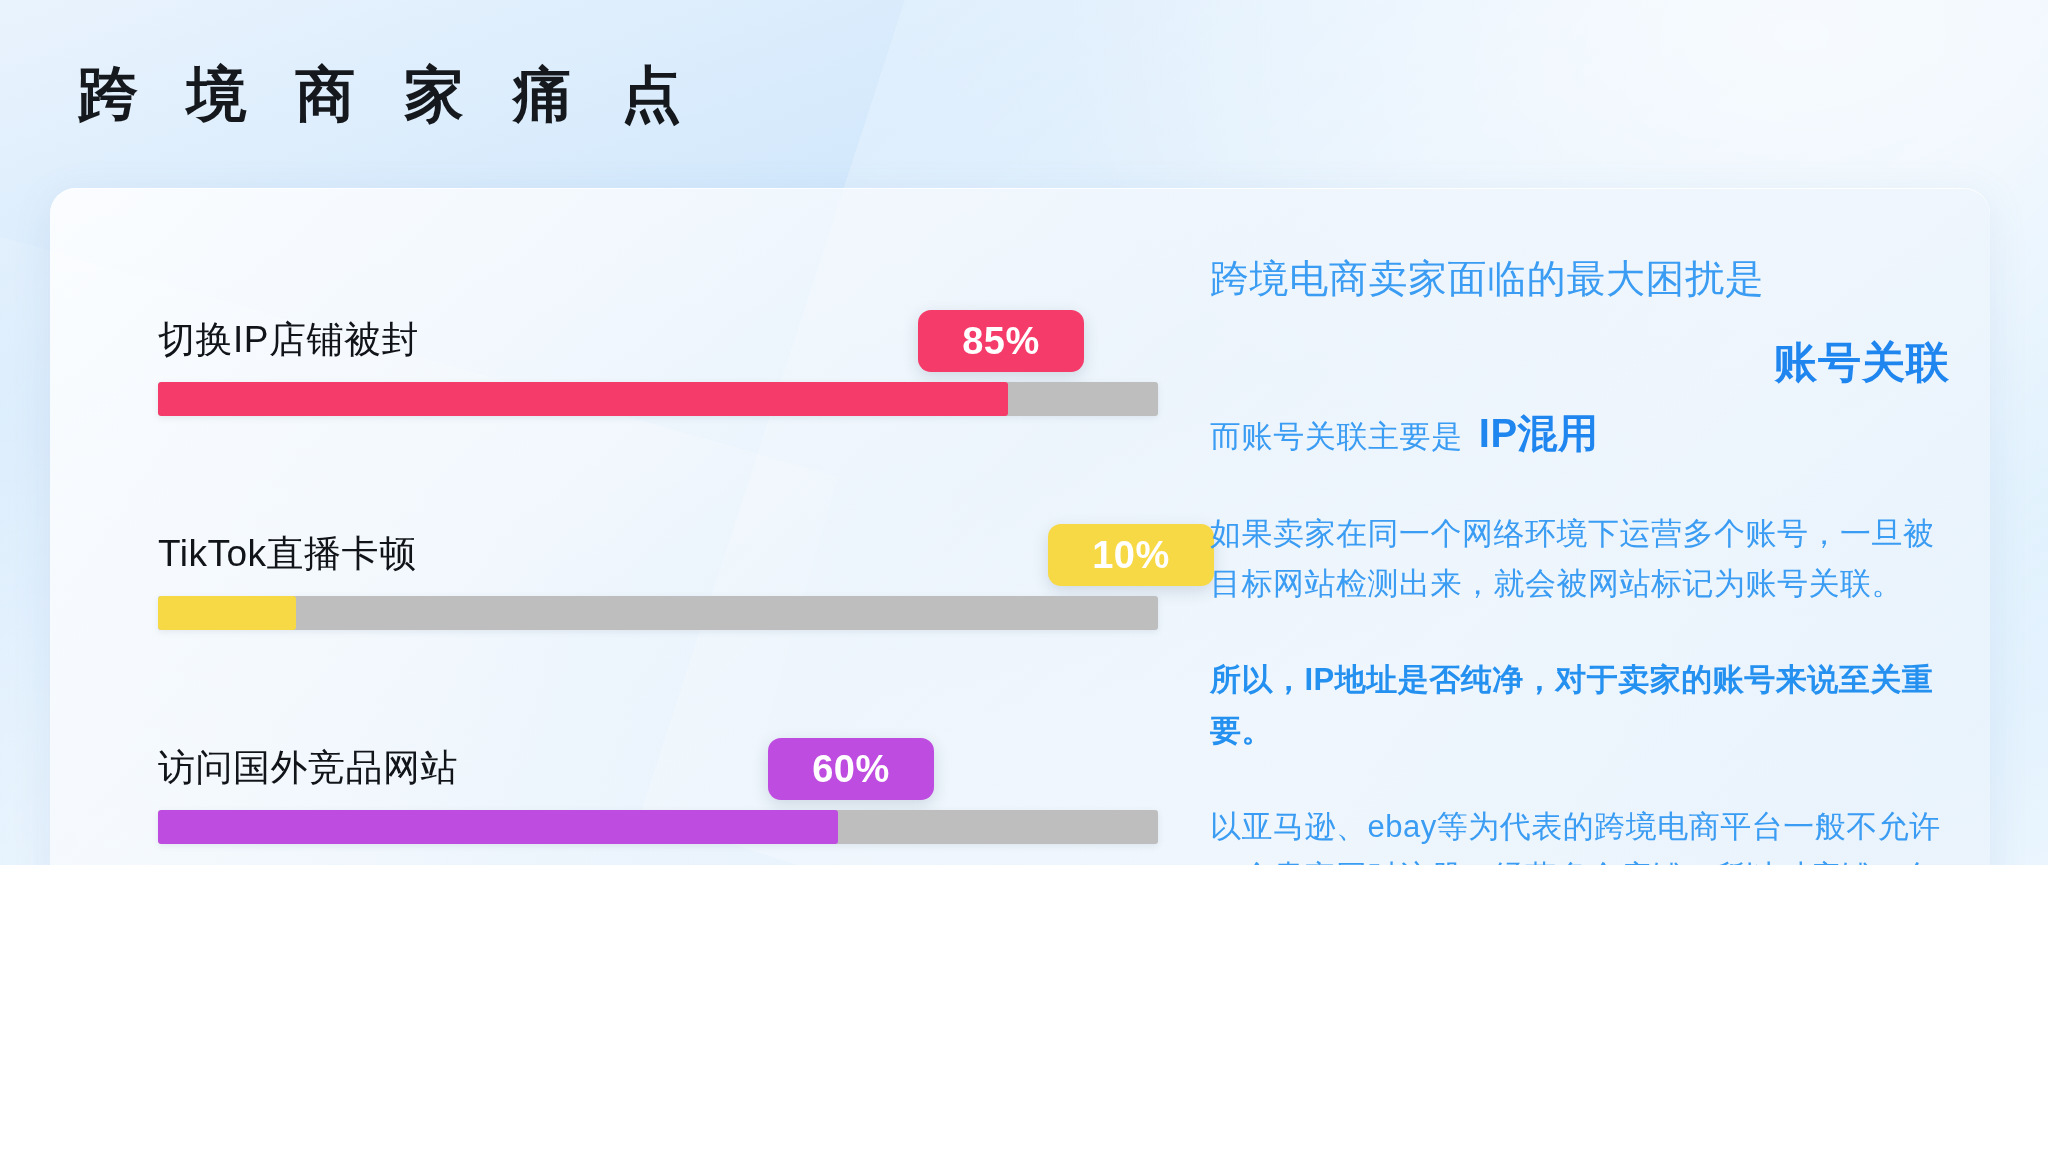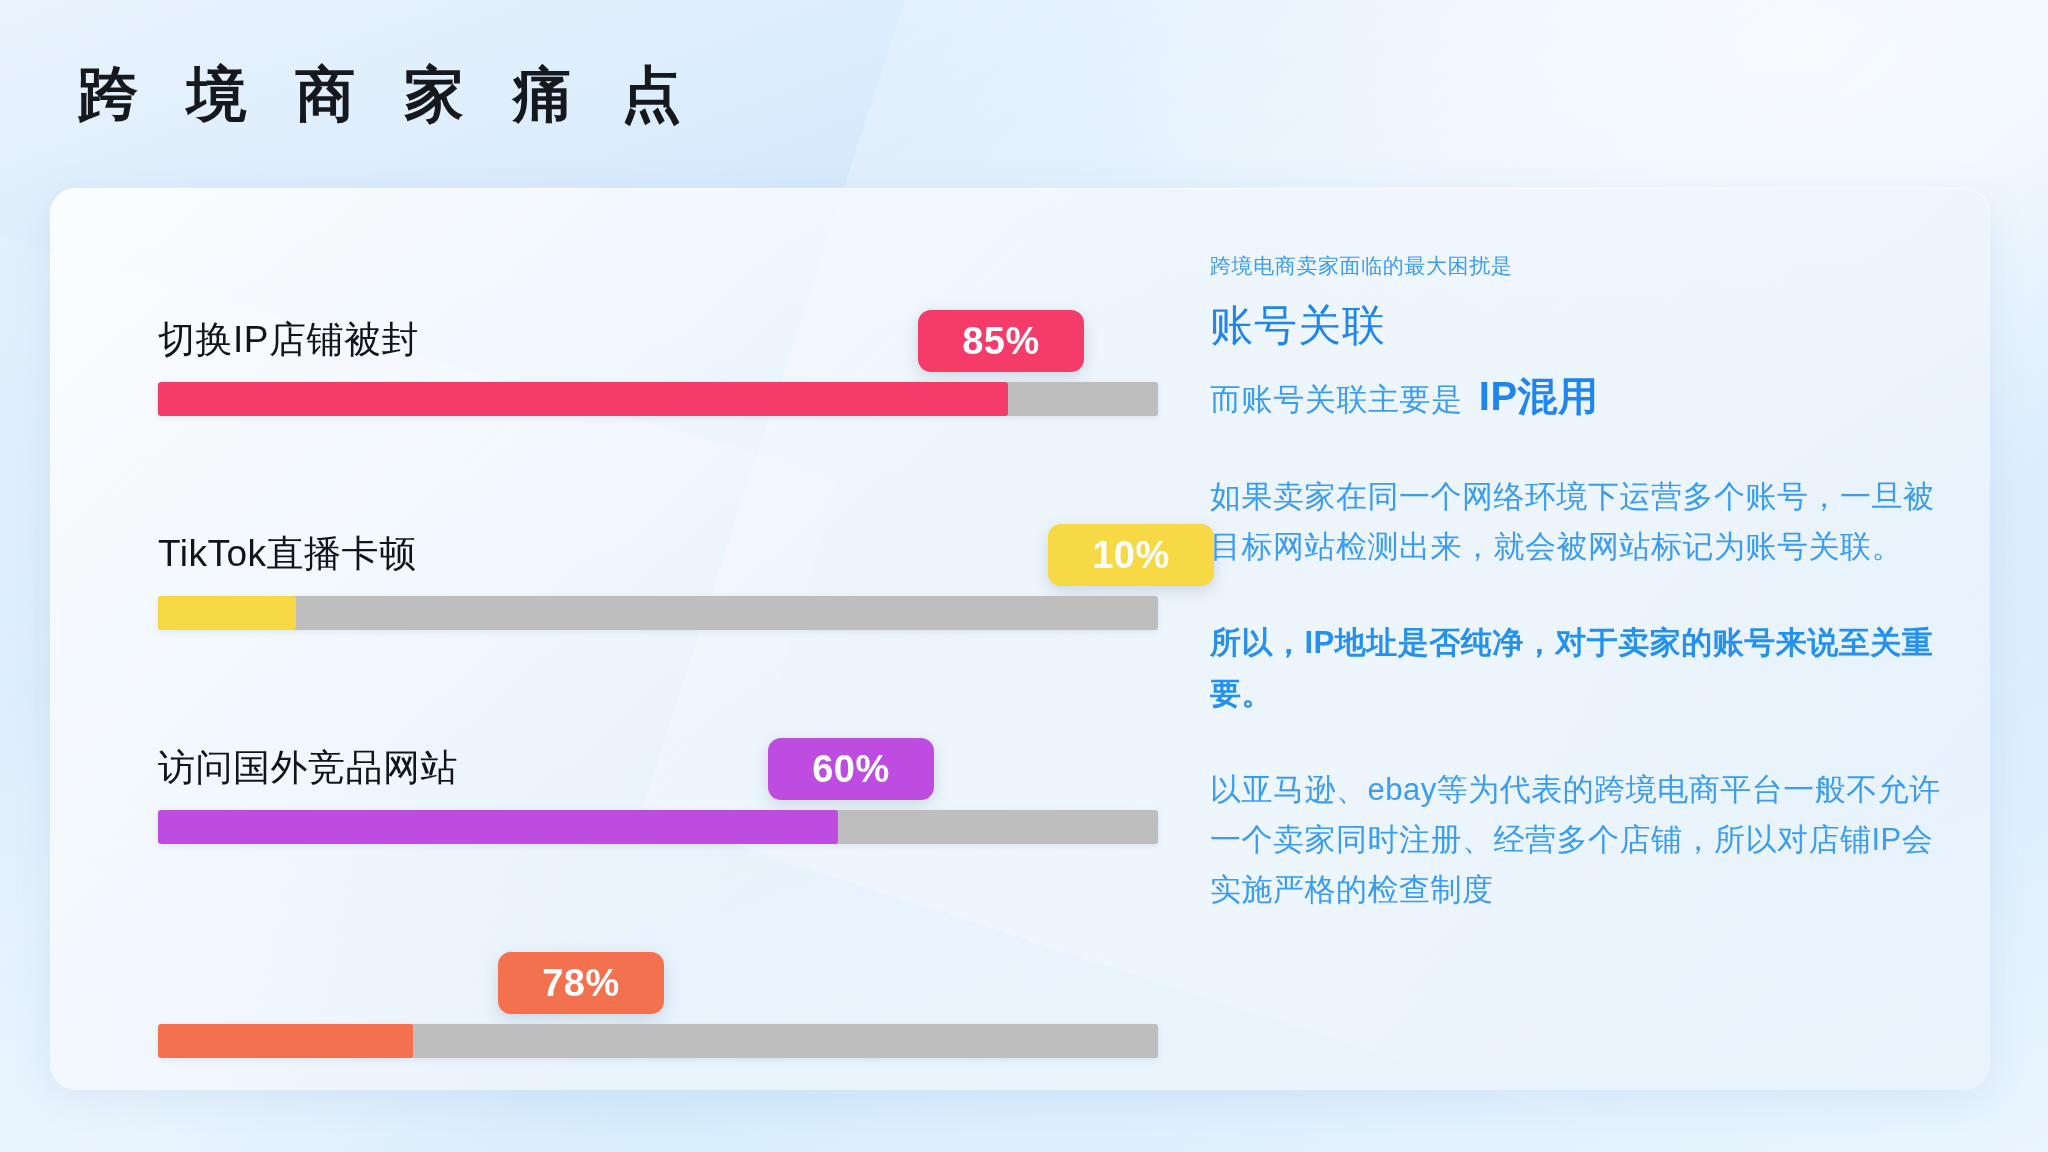--- a/index.html
+++ b/index.html
@@ -11,21 +11,21 @@
     width: 2048px;
     height: 1152px;
     overflow: hidden;
     font-family: "Liberation Sans", "DejaVu Sans", sans-serif;
   }
 
   
   .slide {
     position: relative;
     width: 2048px;
-    height: 1152px;
+    height: 865px;
     background:
       radial-gradient(1200px 760px at 88% 4%, rgba(255,255,255,0.62) 0%, rgba(255,255,255,0.0) 62%),
       radial-gradient(900px 700px at 6% 96%, rgba(255,255,255,0.45) 0%, rgba(255,255,255,0.0) 60%),
       linear-gradient(160deg, #e9f3fd 0%, #d6eafc 26%, #c5e2fb 52%, #d9eefd 74%, #eaf5fe 100%);
     overflow: hidden;
   }
   .bg-sheen {
     position: absolute;
     top: -320px;
     left: 820px;
@@ -129,33 +129,34 @@
 
   
   .copy {
     position: absolute;
     left: 1160px;
     top: 62px;
     width: 740px;
     color: #2f96f0;
   }
   .copy-lead {
-    font-size: 21px;
+    font-size: 39px;
     font-weight: 500;
     line-height: 1.5;
     color: #3a9cf2;
     letter-spacing: 0.6px;
   }
   .copy-bighead {
     font-size: 43px;
-    font-weight: 400;
+    font-weight: 700;
     color: #1f86ef;
     line-height: 1.45;
-    margin-top: 12px;
+    margin-top: 22px;
     letter-spacing: 1px;
+    text-align: right;
   }
   .copy-sub {
     font-size: 31px;
     font-weight: 500;
     color: #3a9cf2;
     line-height: 1.5;
     margin-top: 10px;
     letter-spacing: 0.6px;
     display: flex;
     align-items: baseline;

